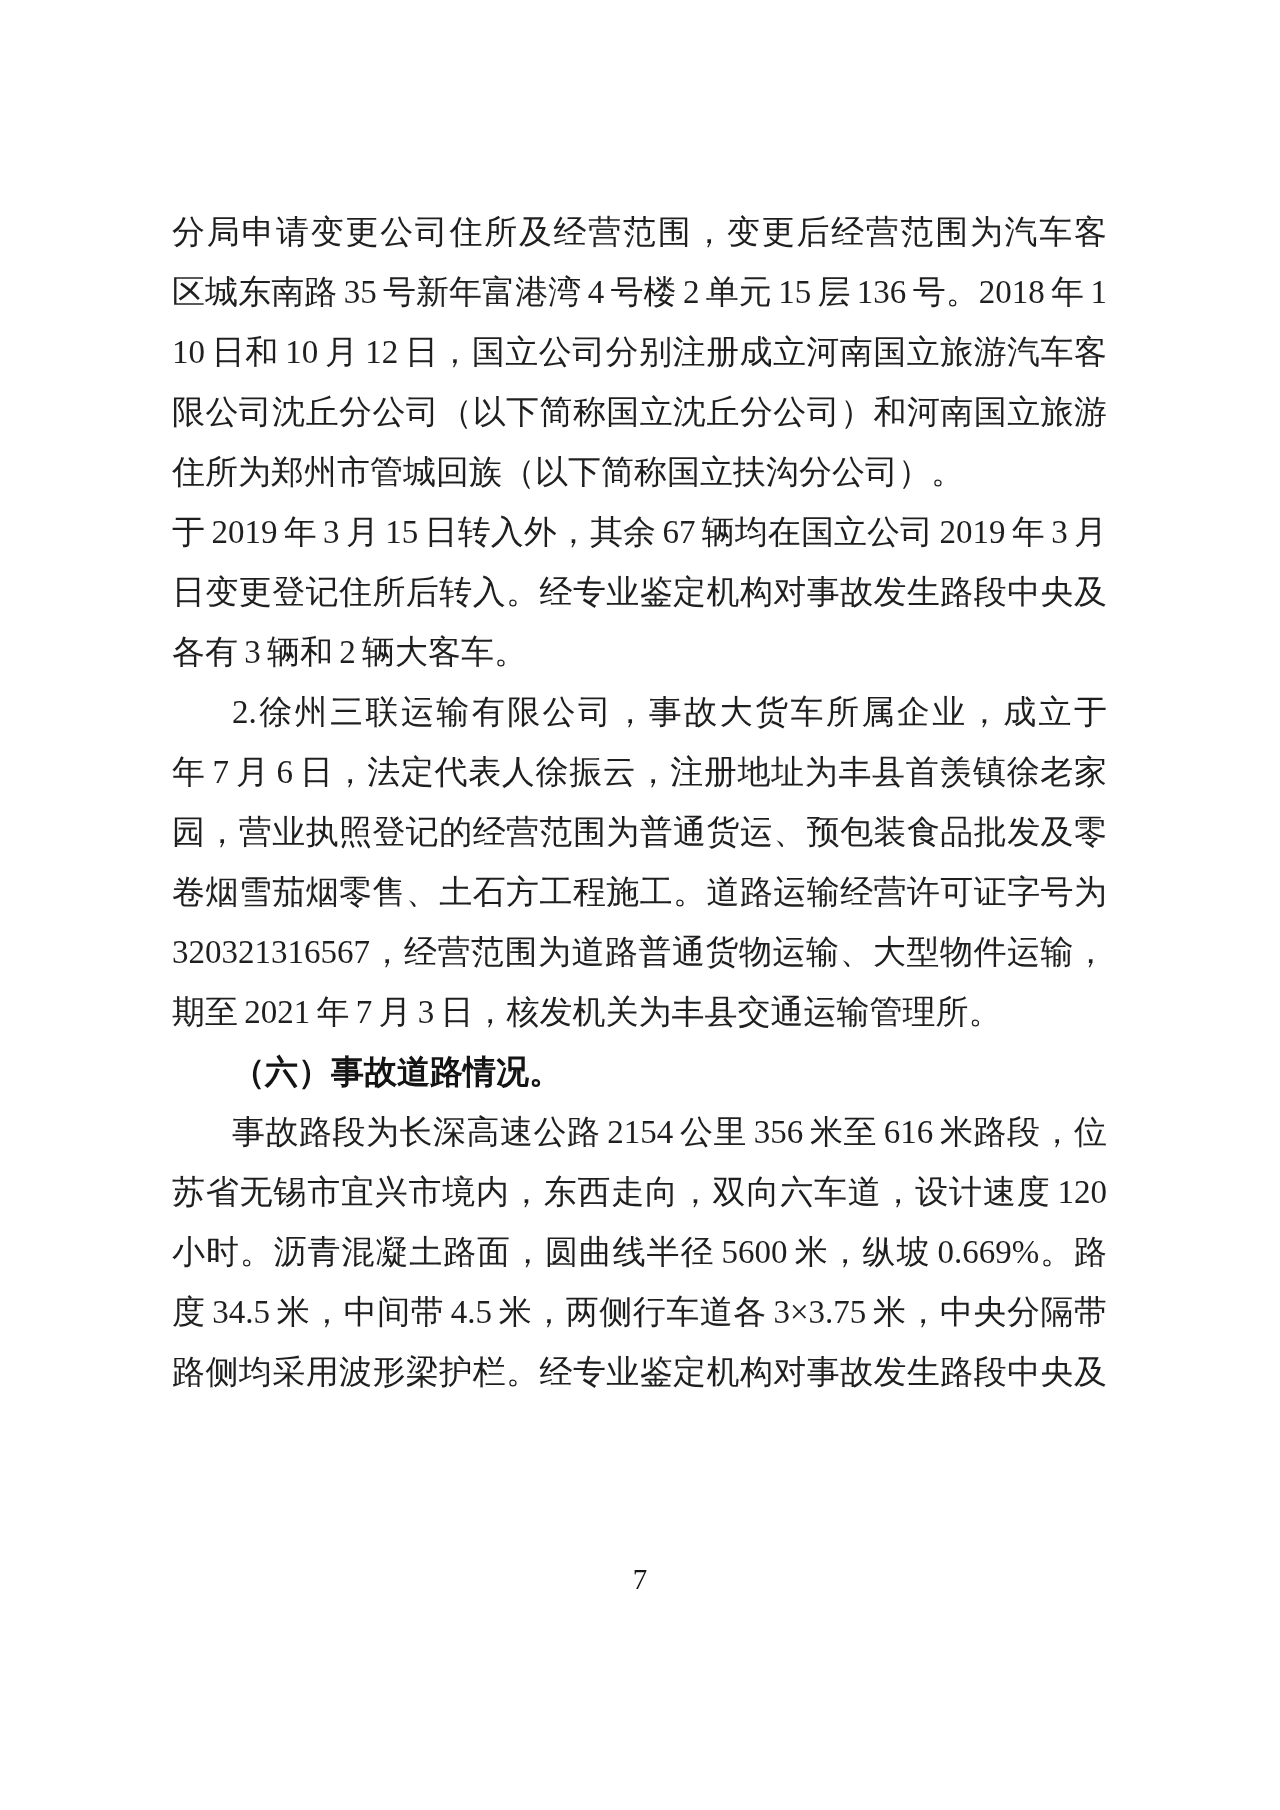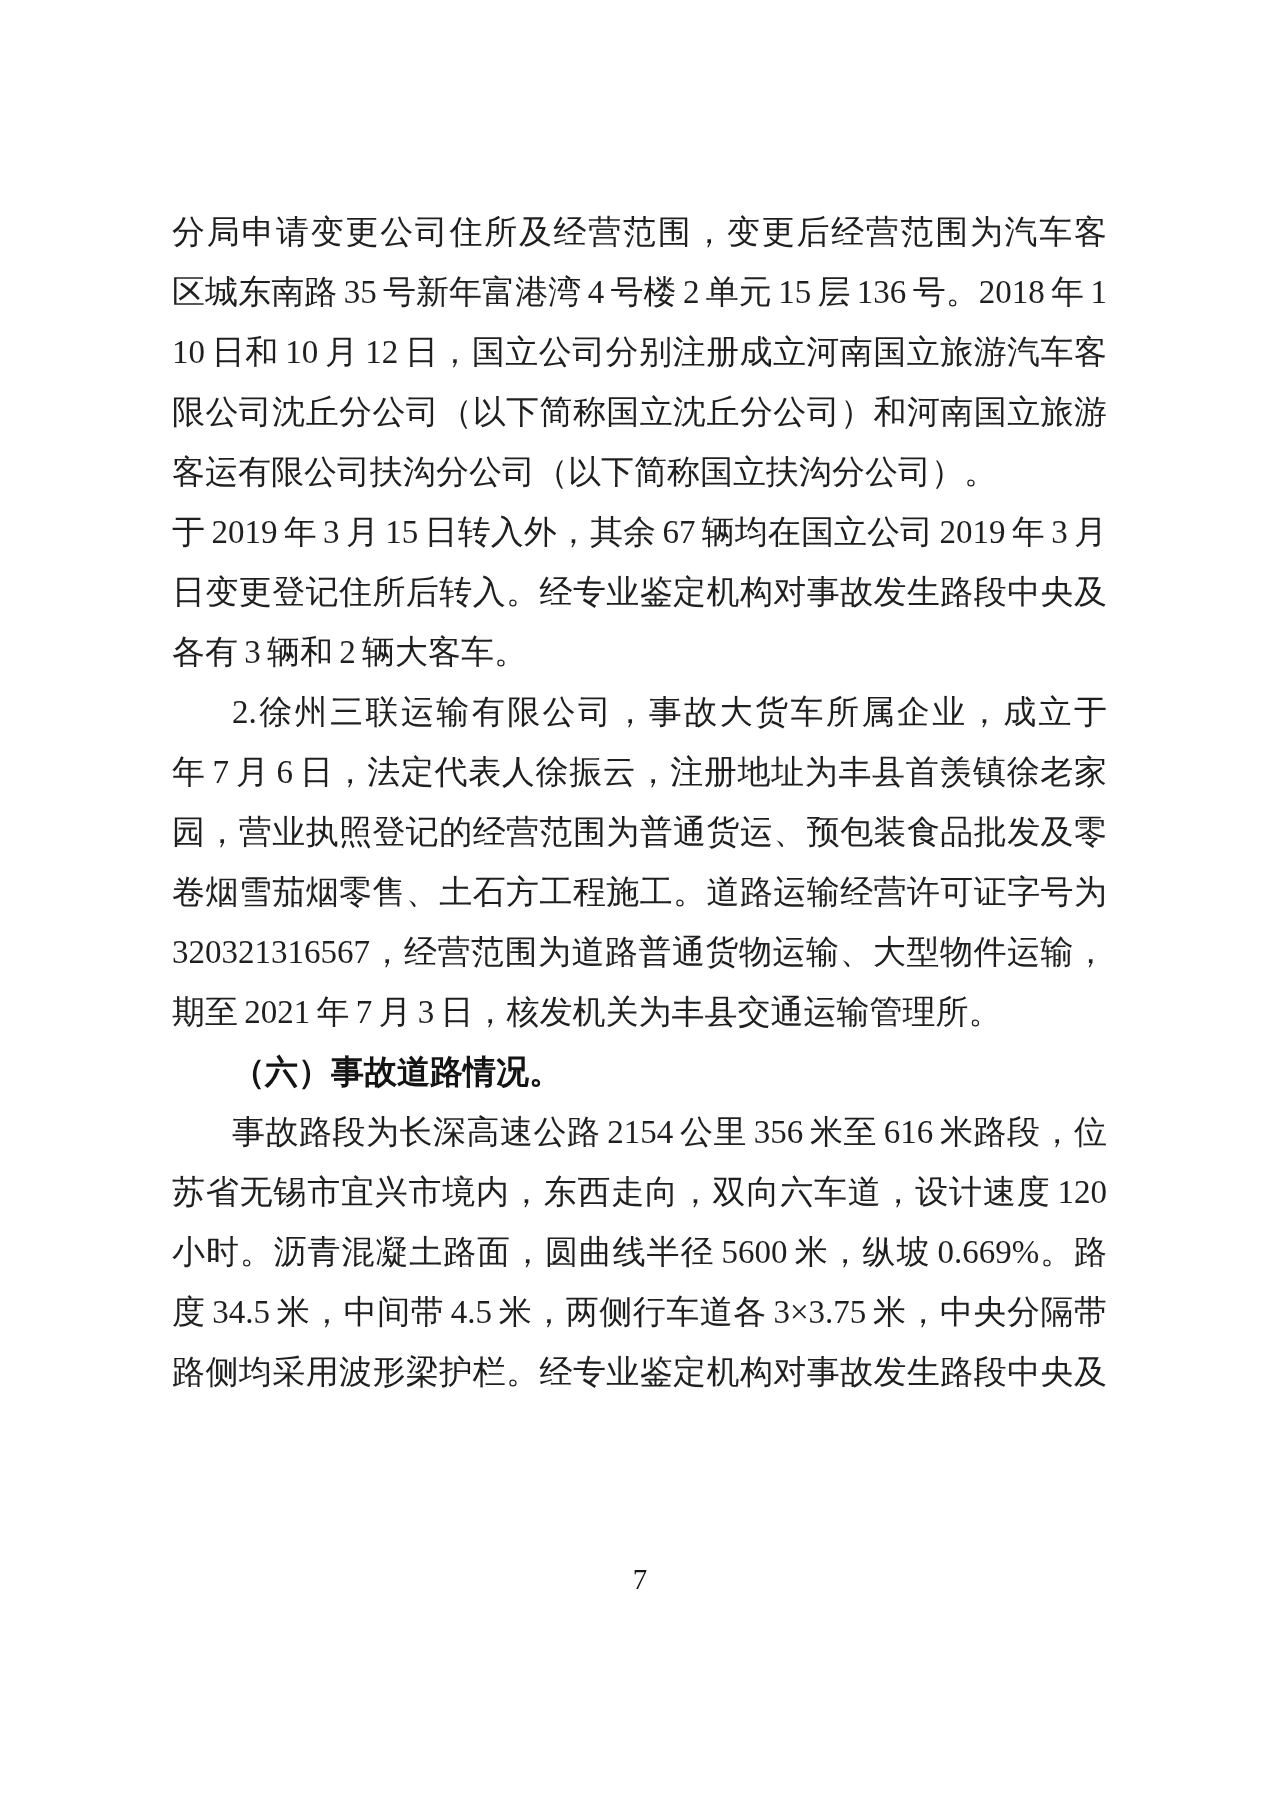--- a/index.html
+++ b/index.html
@@ -66,21 +66,21 @@
 </head>
 <body>
 
 <div class="page">
   <div class="document-body">
       <div class="paragraph">
         <div class="line">分局申请变更公司住所及经营范围，变更后经营范围为汽车客运、汽</div>
         <div class="line">区城东南路 35 号新年富港湾 4 号楼 2 单元 15 层 136 号。2018 年 1 月</div>
         <div class="line">10 日和 10 月 12 日，国立公司分别注册成立河南国立旅游汽车客运有</div>
         <div class="line">限公司沈丘分公司（以下简称国立沈丘分公司）和河南国立旅游汽车</div>
-        <div class="line last">客运有限公司扶沟分公司（以下简称国立扶沟分公司）。</div>
+        <div class="line last">住所为郑州市管城回族（以下简称国立扶沟分公司）。</div>
       </div>
       <div class="paragraph">
         <div class="line">于 2019 年 3 月 15 日转入外，其余 67 辆均在国立公司 2019 年 3 月 20</div>
         <div class="line">日变更登记住所后转入。经专业鉴定机构对事故发生路段中央及路侧</div>
         <div class="line last">各有 3 辆和 2 辆大客车。</div>
       </div>
       <div class="paragraph">
         <div class="line indent">2.徐州三联运输有限公司，事故大货车所属企业，成立于 2009</div>
         <div class="line">年 7 月 6 日，法定代表人徐振云，注册地址为丰县首羡镇徐老家工业</div>
         <div class="line">园，营业执照登记的经营范围为普通货运、预包装食品批发及零售、</div>

